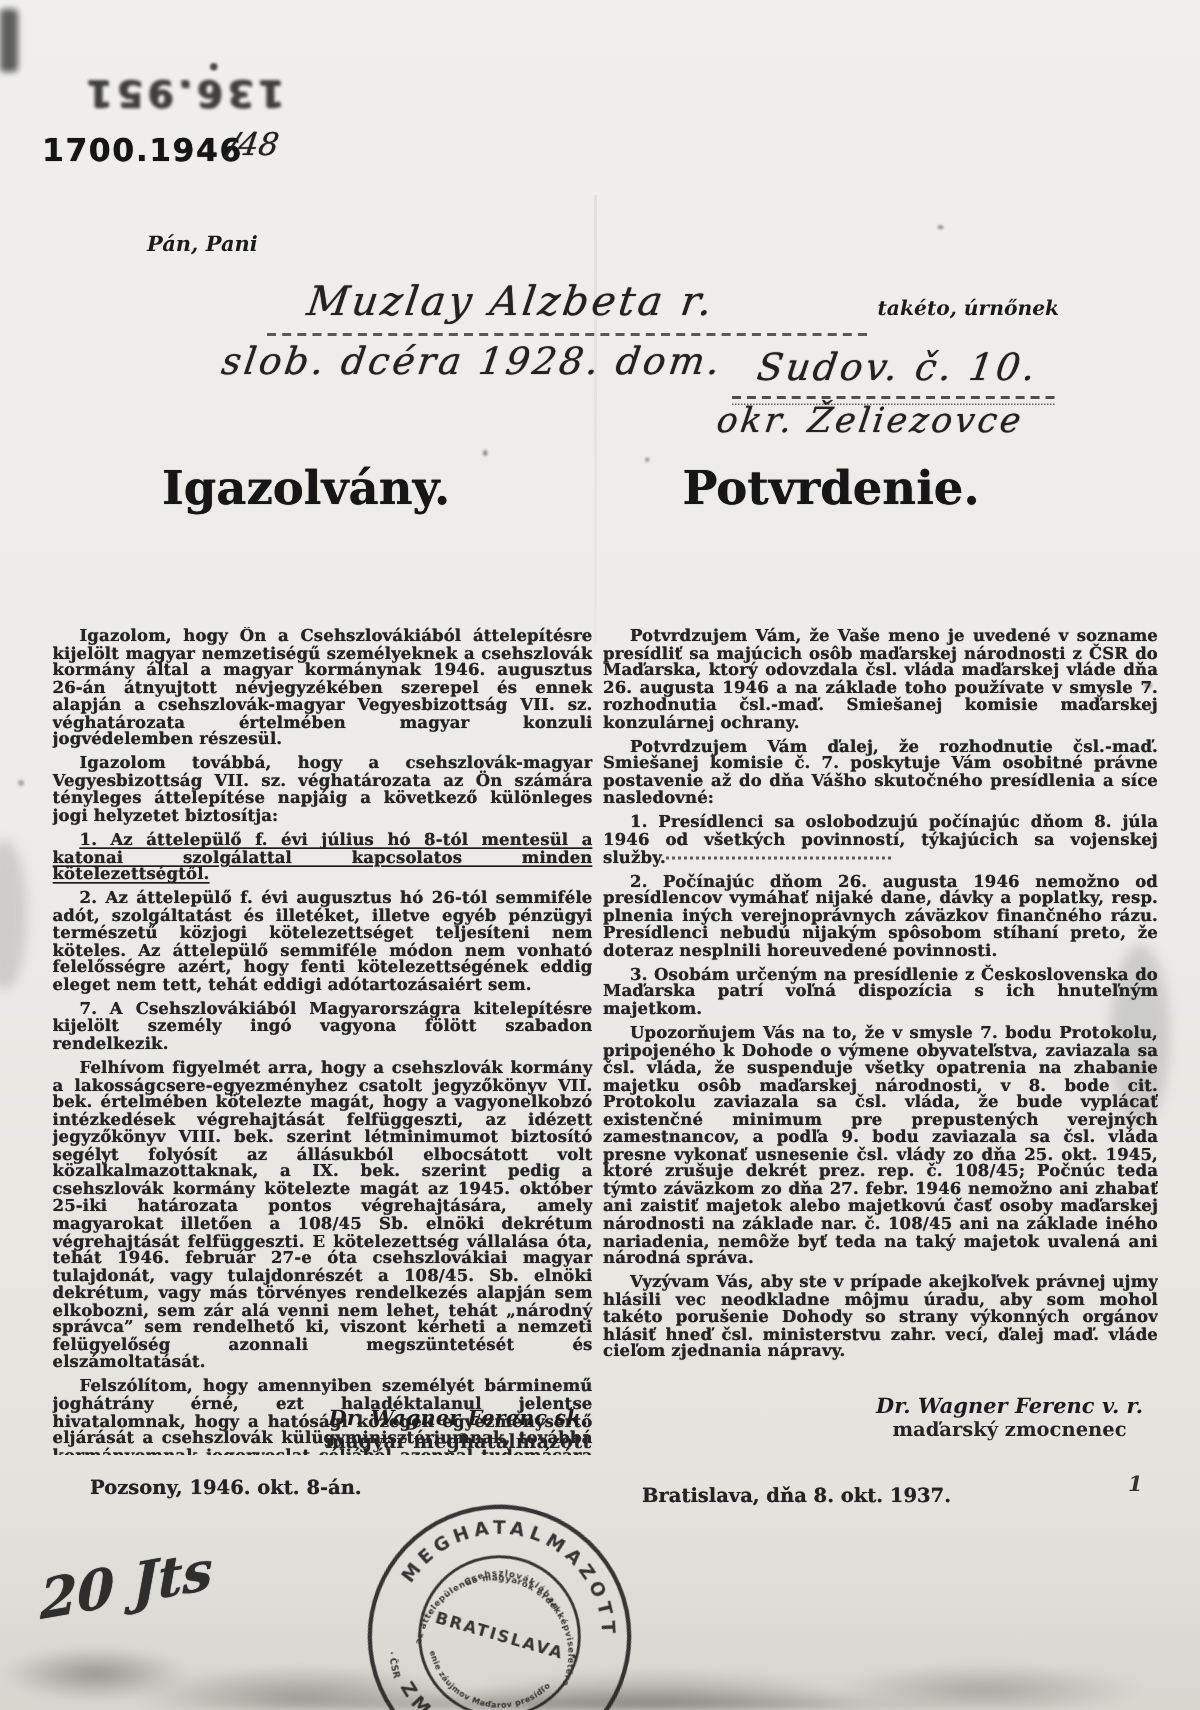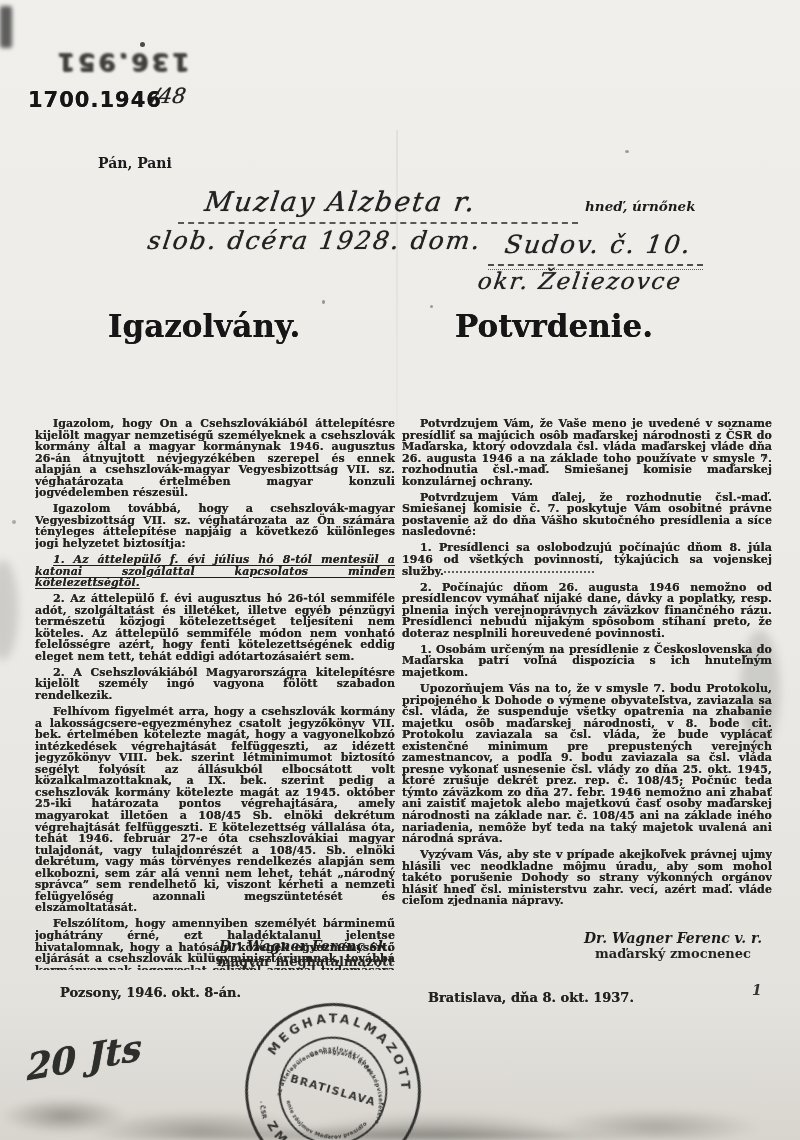--- a/index.html
+++ b/index.html
@@ -31,21 +31,21 @@
   .inv-number{position:absolute;left:62px;top:48px;width:128px;
     transform:rotate(180deg);
     font-family:"DejaVu Sans", sans-serif;font-weight:bold;font-size:25px;letter-spacing:3px;
     color:#3f3f3c;filter:blur(1.1px);text-shadow:1px 1px 0 #55534e;}
   .file-number{position:absolute;left:28px;top:88px;
     font-family:"DejaVu Sans", sans-serif;font-weight:bold;font-size:21px;letter-spacing:1px;color:#151515;
     text-shadow:0 0 .6px #222;}
   .file-suffix{position:absolute;left:152px;top:84px;
     font-style:italic;font-size:21px;color:#2a2a2a;transform:rotate(-8deg);}
   .salut-left{position:absolute;left:98px;top:155px;
-    font-weight:bold;font-size:14px;color:#1b1b1b;}
+    font-weight:bold;font-style:italic;font-size:14px;color:#1b1b1b;}
   .salut-right{position:absolute;left:585px;top:198px;
     font-weight:bold;font-style:italic;font-size:13.5px;color:#1b1b1b;}
 
   
   .hand{font-family:"DejaVu Serif", serif;font-style:italic;color:#222;
     transform:skewX(-8deg);text-shadow:0 0 .7px rgba(20,20,20,.8);}
   .hw-name{position:absolute;left:205px;top:186px;font-size:27px;letter-spacing:2px;}
   .name-underline{position:absolute;left:178px;top:222px;width:400px;height:0;
     border-bottom:2px dashed #333;opacity:.8;}
   .hw-line2{position:absolute;left:148px;top:226px;font-size:25px;letter-spacing:2px;}
@@ -64,21 +64,21 @@
 
   
   .col{position:absolute;top:382px;height:552px;overflow:hidden;
     font-size:11px;line-height:11.55px;text-align:justify;font-weight:700;
     color:#242422;text-shadow:0 0 .5px rgba(30,30,28,.85);
     letter-spacing:.1px;margin-top:36px;}
   .col-left{left:35px;width:360px;}
   .col-right{left:402px;width:370px;}
   .col p{margin:0 0 4.5px 0;text-indent:18px;}
   .ink-underline{text-decoration:underline;text-decoration-thickness:1.4px;text-underline-offset:1.5px;
-    text-decoration-color:rgba(25,25,25,.9);font-style:italic;}
+    text-decoration-color:rgba(25,25,25,.9);}
   .dotline{display:inline-block;width:150px;height:0;border-bottom:2px dotted #3a3a3a;
     vertical-align:2px;opacity:.8;}
 
   
   .sig-block{position:absolute;text-align:center;font-weight:bold;font-style:italic;}
   .sig-left{left:208px;top:938px;width:195px;}
   .sig-right{left:578px;top:930px;width:190px;}
   .sig-name{font-size:14px;color:#1c1c1c;}
   .sig-role{font-size:13px;font-style:normal;font-weight:700;color:#242422;}
   .dateline{position:absolute;font-size:13px;font-weight:700;color:#232321;
@@ -107,50 +107,50 @@
   <div class="speck" style="left:763px;top:455px;width:5px;height:4px;opacity:.45;"></div>
   <div class="speck" style="left:12px;top:520px;width:4px;height:4px;opacity:.4;"></div>
   <div class="mid-blotch" style="left:740px;top:630px;width:40px;height:120px;"></div>
   <div class="mid-blotch" style="left:-12px;top:560px;width:30px;height:100px;"></div>
   <div class="scan-shadow"></div>
 
   <div class="inv-number">136.951</div>
   <div class="file-number">1700.1946</div>
   <div class="file-suffix hand">/48</div>
   <div class="salut-left">Pán, Pani</div>
-  <div class="salut-right">hneď, úrnőnek</div>
+  <div class="salut-right">takéto, úrnőnek</div>
 
   <div class="hw-name hand">Muzlay Alzbeta r.</div>
   <div class="name-underline"></div>
   <div class="hw-line2 hand">slob. dcéra 1928. dom.</div>
   <div class="hw-street hand">Sudov. č. 10.</div>
   <div class="street-underline"></div>
   <div class="hw-district hand">okr. Želiezovce</div>
 
   <div class="title title-sk">Potvrdenie.</div>
   <div class="title title-hu">Igazolvány.</div>
 
   <div class="col col-left">
     <p>Igazolom, hogy Ön a Csehszlovákiából áttelepítésre kijelölt magyar nemzetiségű személyeknek a csehszlovák kormány által a magyar kormánynak 1946. augusztus 26-án átnyujtott névjegyzékében szerepel és ennek alapján a csehszlovák-magyar Vegyesbizottság VII. sz. véghatározata értelmében magyar konzuli jogvédelemben részesül.</p>
     <p>Igazolom továbbá, hogy a csehszlovák-magyar Vegyesbizottság VII. sz. véghatározata az Ön számára tényleges áttelepítése napjáig a következő különleges jogi helyzetet biztosítja:</p>
     <p><span class="ink-underline">1. Az áttelepülő f. évi július hó 8-tól mentesül a katonai szolgálattal kapcsolatos minden kötelezettségtől.</span></p>
     <p>2. Az áttelepülő f. évi augusztus hó 26-tól semmiféle adót, szolgáltatást és illetéket, illetve egyéb pénzügyi természetű közjogi kötelezettséget teljesíteni nem köteles. Az áttelepülő semmiféle módon nem vonható felelősségre azért, hogy fenti kötelezettségének eddig eleget nem tett, tehát eddigi adótartozásaiért sem.</p>
-    <p>2. A Csehszlovákiából Magyarországra kitelepítésre kijelölt személy ingó vagyona fölött szabadon rendelkezik.</p>
+    <p>7. A Csehszlovákiából Magyarországra kitelepítésre kijelölt személy ingó vagyona fölött szabadon rendelkezik.</p>
     <p>Felhívom figyelmét arra, hogy a csehszlovák kormány a lakosságcsere-egyezményhez csatolt jegyzőkönyv VII. bek. értelmében kötelezte magát, hogy a vagyonelkobzó intézkedések végrehajtását felfüggeszti, az idézett jegyzőkönyv VIII. bek. szerint létminimumot biztosító segélyt folyósít az állásukból elbocsátott volt közalkalmazottaknak, a IX. bek. szerint pedig a csehszlovák kormány kötelezte magát az 1945. október 25-iki határozata pontos végrehajtására, amely magyarokat illetően a 108/45 Sb. elnöki dekrétum végrehajtását felfüggeszti. E kötelezettség vállalása óta, tehát 1946. február 27-e óta csehszlovákiai magyar tulajdonát, vagy tulajdonrészét a 108/45. Sb. elnöki dekrétum, vagy más törvényes rendelkezés alapján sem elkobozni, sem zár alá venni nem lehet, tehát „národný správca” sem rendelhető ki, viszont kérheti a nemzeti felügyelőség azonnali megszüntetését és elszámoltatását.</p>
     <p>Felszólítom, hogy amennyiben személyét bárminemű joghátrány érné, ezt haladéktalanul jelentse hivatalomnak, hogy a hatósági közegek egyezménysértő eljárását a csehszlovák külügyminisztériumnak, továbbá kormányomnak jogorvoslat céljából azonnal tudomására hozzam.</p>
   </div>
 
   <div class="col col-right">
     <p>Potvrdzujem Vám, že Vaše meno je uvedené v sozname presídliť sa majúcich osôb maďarskej národnosti z ČSR do Maďarska, ktorý odovzdala čsl. vláda maďarskej vláde dňa 26. augusta 1946 a na základe toho používate v smysle 7. rozhodnutia čsl.-maď. Smiešanej komisie maďarskej konzulárnej ochrany.</p>
     <p>Potvrdzujem Vám ďalej, že rozhodnutie čsl.-maď. Smiešanej komisie č. 7. poskytuje Vám osobitné právne postavenie až do dňa Vášho skutočného presídlenia a síce nasledovné:</p>
     <p><span>1. Presídlenci sa oslobodzujú počínajúc dňom 8. júla 1946 od všetkých povinností, týkajúcich sa vojenskej služby.</span><span class="dotline"></span></p>
     <p>2. Počínajúc dňom 26. augusta 1946 nemožno od presídlencov vymáhať nijaké dane, dávky a poplatky, resp. plnenia iných verejnoprávnych záväzkov finančného rázu. Presídlenci nebudú nijakým spôsobom stíhaní preto, že doteraz nesplnili horeuvedené povinnosti.</p>
-    <p>1. Osobám určeným na presídlenie z Československa do Maďarska patrí voľná dispozícia s ich hnuteľným majetkom.</p>
+    <p>3. Osobám určeným na presídlenie z Československa do Maďarska patrí voľná dispozícia s ich hnuteľným majetkom.</p>
     <p>Upozorňujem Vás na to, že v smysle 7. bodu Protokolu, pripojeného k Dohode o výmene obyvateľstva, zaviazala sa čsl. vláda, že suspenduje všetky opatrenia na zhabanie majetku osôb maďarskej národnosti, v 8. bode cit. Protokolu zaviazala sa čsl. vláda, že bude vyplácať existenčné minimum pre prepustených verejných zamestnancov, a podľa 9. bodu zaviazala sa čsl. vláda presne vykonať usnesenie čsl. vlády zo dňa 25. okt. 1945, ktoré zrušuje dekrét prez. rep. č. 108/45; Počnúc teda týmto záväzkom zo dňa 27. febr. 1946 nemožno ani zhabať ani zaistiť majetok alebo majetkovú časť osoby maďarskej národnosti na základe nar. č. 108/45 ani na základe iného nariadenia, nemôže byť teda na taký majetok uvalená ani národná správa.</p>
-    <p>Vyzývam Vás, aby ste v prípade akejkoľvek právnej ujmy hlásili vec neodkladne môjmu úradu, aby som mohol takéto porušenie Dohody so strany výkonných orgánov hlásiť hneď čsl. ministerstvu zahr. vecí, azért maď. vláde cieľom zjednania nápravy.</p>
+    <p>Vyzývam Vás, aby ste v prípade akejkoľvek právnej ujmy hlásili vec neodkladne môjmu úradu, aby som mohol takéto porušenie Dohody so strany výkonných orgánov hlásiť hneď čsl. ministerstvu zahr. vecí, ďalej maď. vláde cieľom zjednania nápravy.</p>
   </div>
 
   <div class="sig-block sig-left">
     <div class="sig-name">Dr. Wagner Ferenc sk.</div>
     <div class="sig-role">magyar meghatalmazott</div>
   </div>
   <div class="sig-block sig-right">
     <div class="sig-name">Dr. Wagner Ferenc v. r.</div>
     <div class="sig-role">maďarský zmocnenec</div>
   </div>

